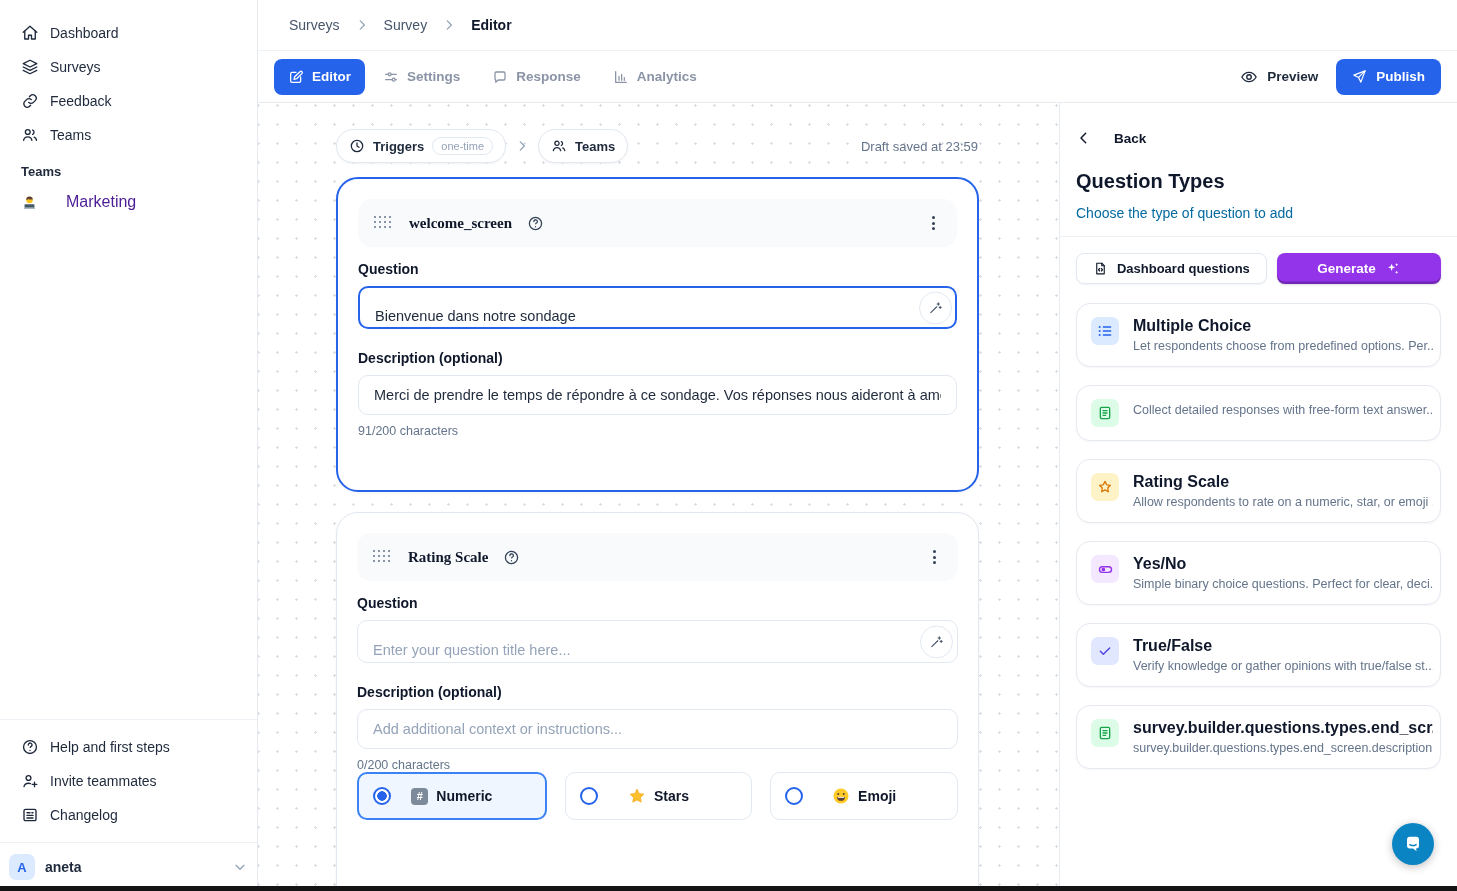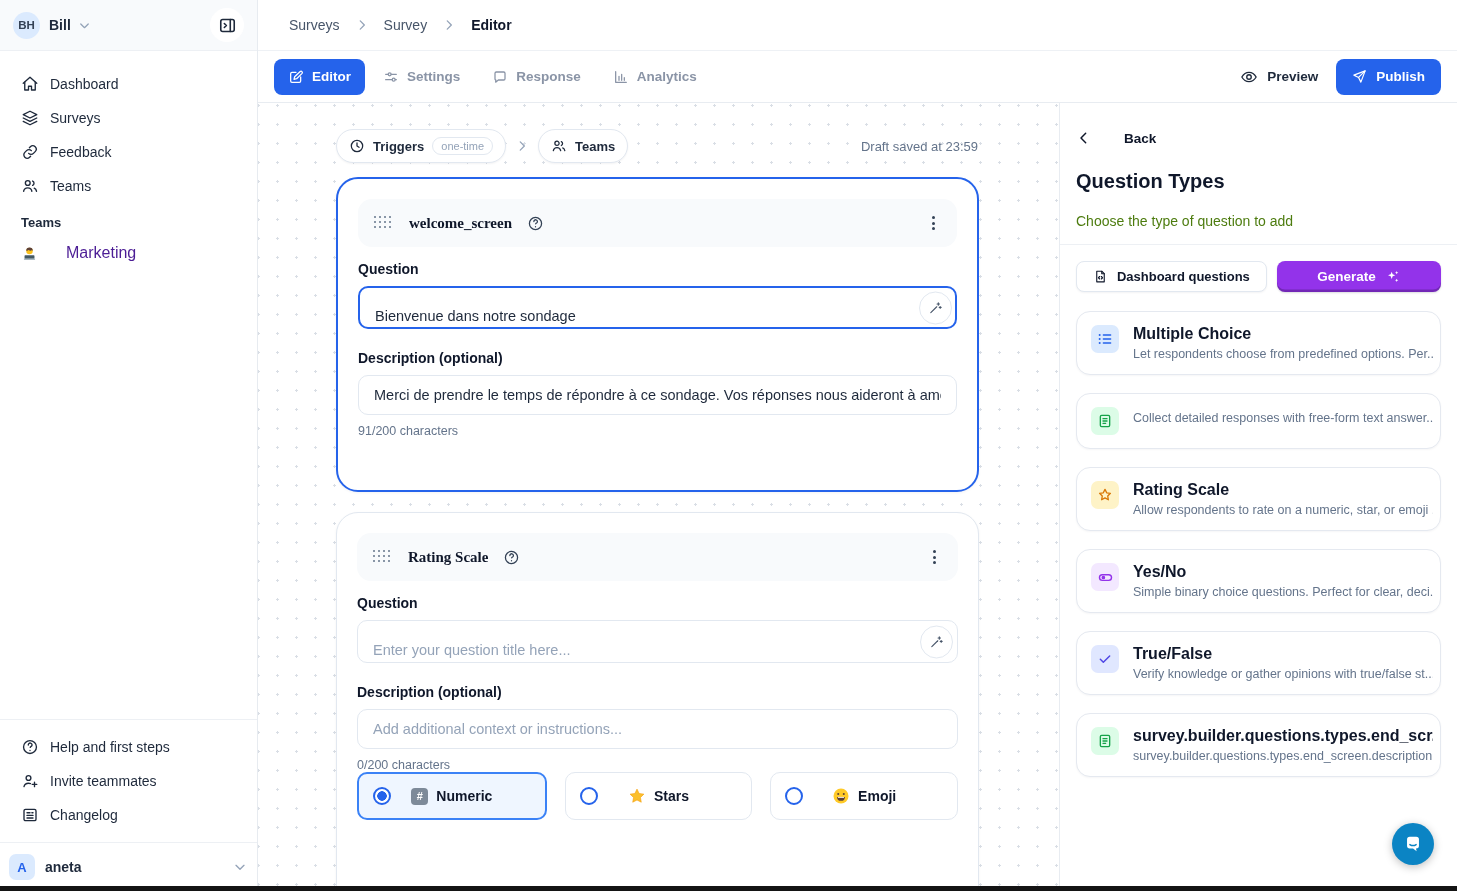--- a/index.html
+++ b/index.html
@@ -79,59 +79,43 @@
   .option { flex:1; height:48px; border:1px solid #e2e8f0; border-radius:10px; background:#fff; display:flex; align-items:center; padding:0 14px; cursor:pointer; }
   .option.selected { background:#eff6ff; border:2px solid #3b82f6; }
   .radio { width:18px; height:18px; min-width:18px; border-radius:50%; border:2px solid #2563eb; background:#fff; }
   .radio.on { border:2px solid #2563eb; background:radial-gradient(circle, #2563eb 0 4.5px, #fff 5px); }
   .opt-center { display:flex; align-items:center; gap:8px; margin:0 auto; transform:translateX(-9px); }
   .opt-label { font-size:14px; font-weight:bold; color:#0f172a; }
   .hash-key { width:17px; height:17px; border-radius:4px; background:#7d8a99; color:#fff; font-size:11px; font-weight:bold; display:grid; place-items:center; }
 
   
   .panel { width:398px; min-width:398px; border-left:1px solid #e8ecf1; background:#fff; display:flex; flex-direction:column; overflow:hidden; }
-  .panel-back { display:flex; align-items:center; gap:32px; margin:27px 16px 0; font-size:13.5px; font-weight:bold; color:#0f172a; cursor:pointer; }
+  .panel-back { display:flex; align-items:center; gap:22px; margin:27px 16px 0; font-size:13.5px; font-weight:bold; color:#0f172a; cursor:pointer; }
   .panel-title { font-size:20px; font-weight:bold; color:#0f172a; margin:24px 16px 4px; }
-  .panel-sub { font-size:14px; color:#4d7c0f; margin:16px 16px 15px; }
+  .panel-sub { font-size:14px; color:#0369a1; margin:8px 16px 15px; }
   .panel-divider { border-top:1px solid #edf0f4; }
   .panel-actions { display:flex; gap:10px; margin:16px 16px 13px; }
   .btn-predefined { flex:1.15; height:31px; display:flex; align-items:center; justify-content:center; gap:9px; background:#fff; border:1px solid #e2e8f0; border-radius:8px; font-size:13px; font-weight:bold; color:#0f172a; cursor:pointer; box-shadow:0 1px 2px rgba(15,23,42,.05); }
   .btn-generate { flex:1; height:31px; display:flex; align-items:center; justify-content:center; gap:9px; background:#9333ea; border:none; border-radius:8px; font-size:13.5px; font-weight:bold; color:#fff; cursor:pointer; box-shadow:inset 0 -2.5px 0 rgba(0,0,0,.22), 0 1px 2px rgba(15,23,42,.15); }
   .type-list { padding:6px 16px 0; overflow:hidden; }
   .type-card { border:1px solid #e5e9f0; border-radius:14px; padding:13px 14px; display:flex; gap:14px; margin-bottom:18px; background:#fff; box-shadow:0 1px 2px rgba(15,23,42,.04); cursor:pointer; }
   .type-icon { width:28px; height:28px; min-width:28px; border-radius:7px; display:grid; place-items:center; }
   .type-name { font-size:16px; font-weight:bold; color:#0f172a; white-space:nowrap; overflow:hidden; max-width:300px; }
   .type-desc { font-size:12.5px; color:#64748b; margin-top:4px; white-space:nowrap; overflow:hidden; max-width:300px; }
 
   
   .intercom { position:absolute; right:23px; bottom:26px; width:42px; height:42px; border-radius:50%; background:#0b84c4; display:grid; place-items:center; cursor:pointer; box-shadow:0 2px 8px rgba(0,0,0,.25); }
   .bottom-strip { position:absolute; left:0; right:0; bottom:0; height:5px; background:#141414; }
 </style>
 </head>
 <body>
 
 <div class="app">
 
   <aside class="sidebar">
-    <div class="sidebar-header">
-      <span class="ws-avatar">BH</span>
-      <span class="ws-name">Bill</span>
-      <span class="chev">
-        <svg width="15" height="15" viewBox="0 0 24 24" fill="none" stroke="currentColor" stroke-width="2" stroke-linecap="round" stroke-linejoin="round">
-            <path d="M6 9.5l6 6 6-6"></path>
-          </svg>
-      </span>
-      <span class="collapse-btn">
-        <svg width="19" height="19" viewBox="0 0 24 24" fill="none" stroke="currentColor" stroke-width="2" stroke-linecap="round" stroke-linejoin="round">
-            <rect x="3.5" y="4.5" width="17" height="15" rx="2.5"></rect>
-            <path d="M15.5 4.5v15"></path>
-            <path d="M8 9.5l2.6 2.5L8 14.5"></path>
-          </svg>
-      </span>
-    </div>
 
     <nav class="side-nav">
       <div class="side-item">
         <svg width="18" height="18" viewBox="0 0 24 24" fill="none" stroke="currentColor" stroke-width="1.8" stroke-linecap="round" stroke-linejoin="round">
             <path d="M3 11l9-8 9 8"></path>
             <path d="M5 9.5V20h5v-5h4v5h5V9.5"></path>
           </svg>
         <span>Dashboard</span>
       </div>
       <div class="side-item">

